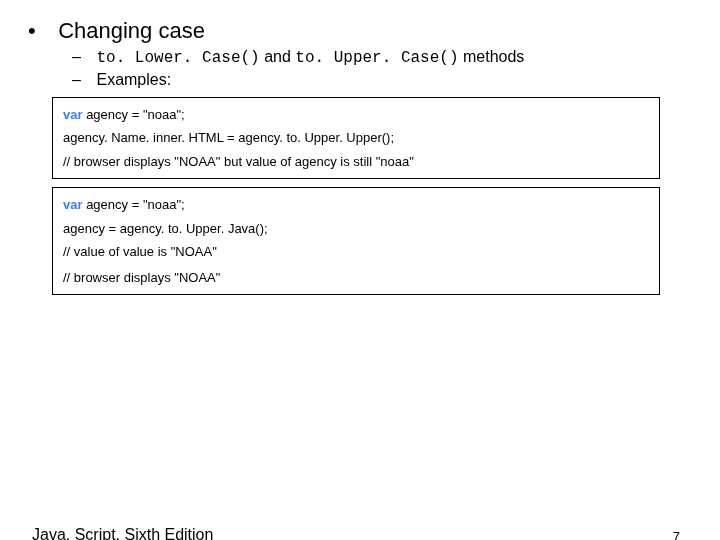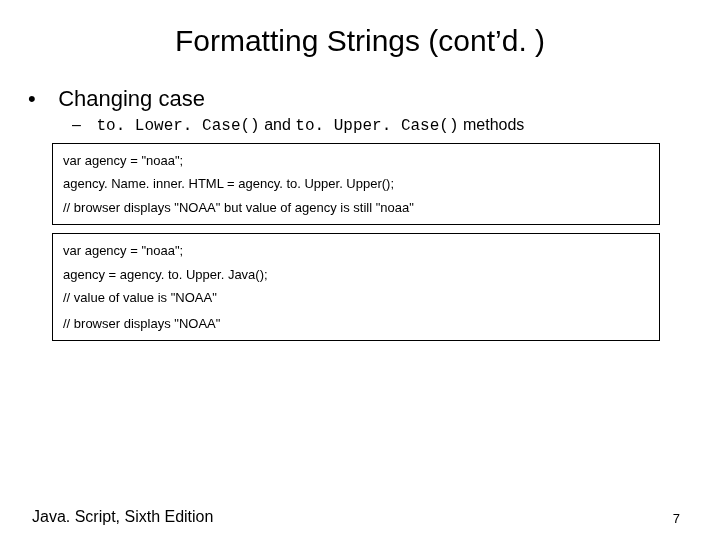--- a/index.html
+++ b/index.html
@@ -60,48 +60,50 @@
   }
   .codebox {
     border: 1px solid #000;
     margin: 8px 40px 8px 40px;
     padding: 6px 10px 6px 10px;
     font-size: 13px;
     line-height: 1.65;
   }
   .codebox .line { display: block; }
   .codebox .gap { display:block; height:2px; }
-  .codebox .var { color: #000000; } 
+  .codebox .var { color: #3b82f6; font-weight: bold; } 
   .footer-left {
     position: absolute;
     bottom: 14px;
     left: 32px;
     font-size: 16px;
   }
   .footer-right {
     position: absolute;
     bottom: 14px;
     right: 40px;
     font-size: 13px;
   }
 </style>
 </head>
 <body>
 
 <div class="slide">
 
-  <div class="title">Formatting Strings (cont’d. )</div>
 
   <div class="body">
     <ul class="level1">
       <li>
         <span>Changing case</span>
         <ul class="level2">
           <li>
             <span class="mono">to. Lower. Case()</span><span> and </span><span class="mono">to. Upper. Case()</span><span> methods</span>
+          </li>
+          <li>
+            <span>Examples:</span>
           </li>
         </ul>
       </li>
     </ul>
 
     <div class="codebox">
       <span class="line"><span class="var">var</span><span> agency = "noaa";</span></span>
       <span class="gap"></span>
       <span class="line">agency. Name. inner. HTML = agency. to. Upper. Upper();</span>
       <span class="gap"></span>

